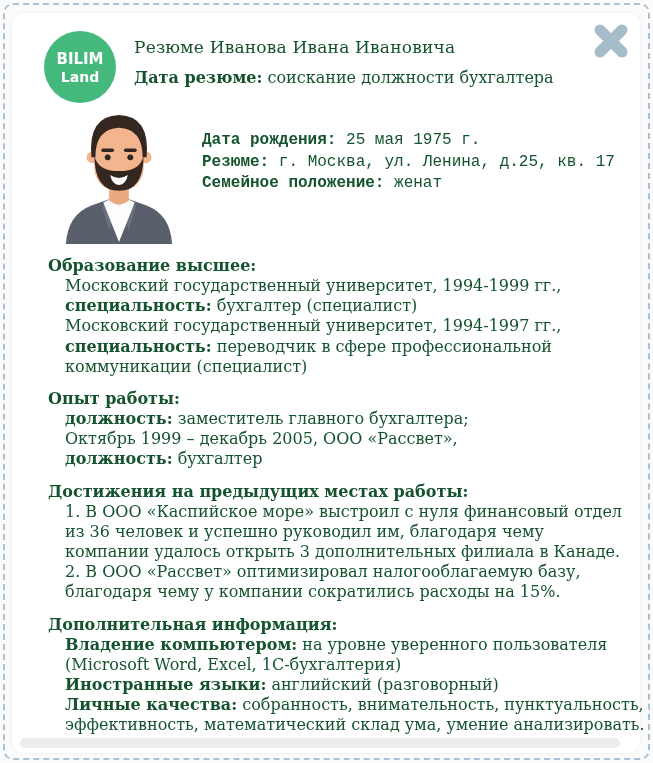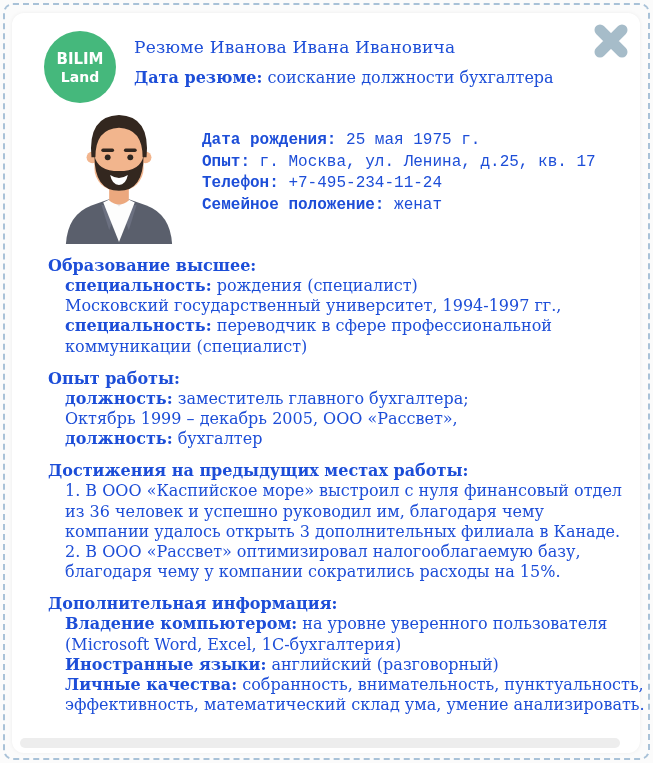--- a/index.html
+++ b/index.html
@@ -1,20 +1,20 @@
 <!DOCTYPE html>
 <html><head>
 <meta charset="utf-8">
 <style>
   html,body{margin:0;padding:0;width:653px;height:763px;overflow:hidden;
     background:#fbfbfb;font-family:"DejaVu Serif","Liberation Serif",serif;}
   .stage{position:relative;width:653px;height:763px;}
   .dashed-frame{position:absolute;inset:3px;border:2px dashed #a9c2d8;border-radius:10px;pointer-events:none;}
   .card{position:absolute;left:12px;top:13px;right:13px;bottom:10px;background:#ffffff;
-    border-radius:12px;box-shadow:0 0 4px rgba(0,0,0,.06);color:#1d4ed8;}
+    border-radius:12px;box-shadow:0 0 4px rgba(0,0,0,.06);color:#14532d;}
   .card-inner{position:absolute;inset:0;padding:20px 16px 0 36px;}
 
   
   .header-row{display:flex;align-items:flex-start;}
   .logo{width:72px;height:72px;flex:0 0 72px;margin-left:-4px;margin-top:-2px;}
   .header-text{margin-left:18px;padding-top:0;}
   .page-title{font-size:17px;line-height:26px;margin-top:1px;letter-spacing:.2px;}
   .goal-line{font-size:16px;line-height:20px;margin-top:8px;}
   b{font-weight:bold;}
 
@@ -92,30 +92,30 @@
           <path d="M32,46 Q28,4 60,3 Q92,4 88,46 L84,46 Q84,17 60,16 Q36,17 36,46 Z" fill="#33271f"></path>
 
           <rect x="42" y="37" width="13" height="3.5" rx="1.7" fill="#33271f"></rect>
           <rect x="65" y="37" width="13" height="3.5" rx="1.7" fill="#33271f"></rect>
 
           <circle cx="48.5" cy="46" r="3" fill="#2e2620"></circle>
           <circle cx="71.5" cy="46" r="3" fill="#2e2620"></circle>
         </svg>
         <div class="details">
             <div class="line"><b>Дата рождения:</b><span> 25 мая 1975 г.</span></div>
-            <div class="line"><b>Опыт:</b><span> г. Москва, ул. Ленина, д.25, кв. 17</span></div>
-            <div class="line"><b>Телефон:</b><span> +7-495-234-11-24</span></div>
+            <div class="line"><b>Резюме:</b><span> г. Москва, ул. Ленина, д.25, кв. 17</span></div>
             <div class="line"><b>Семейное положение:</b><span> женат</span></div>
           </div>
       </div>
 
       <div class="body-sections">
           <div class="section">
             <div class="sec-heading">Образование высшее:</div>
-            <div class="line indent"><b>специальность:</b><span> рождения (специалист)</span></div>
+            <div class="line indent"><span>Московский государственный университет, 1994-1999 гг.,</span></div>
+            <div class="line indent"><b>специальность:</b><span> бухгалтер (специалист)</span></div>
             <div class="line indent"><span>Московский государственный университет, 1994-1997 гг.,</span></div>
             <div class="line indent"><b>специальность:</b><span> переводчик в сфере профессиональной</span></div>
             <div class="line indent"><span>коммуникации (специалист)</span></div>
           </div>
           <div class="section">
             <div class="sec-heading">Опыт работы:</div>
             <div class="line indent"><b>должность:</b><span> заместитель главного бухгалтера;</span></div>
             <div class="line indent"><span>Октябрь 1999 – декабрь 2005, ООО «Рассвет»,</span></div>
             <div class="line indent"><b>должность:</b><span> бухгалтер</span></div>
           </div>

